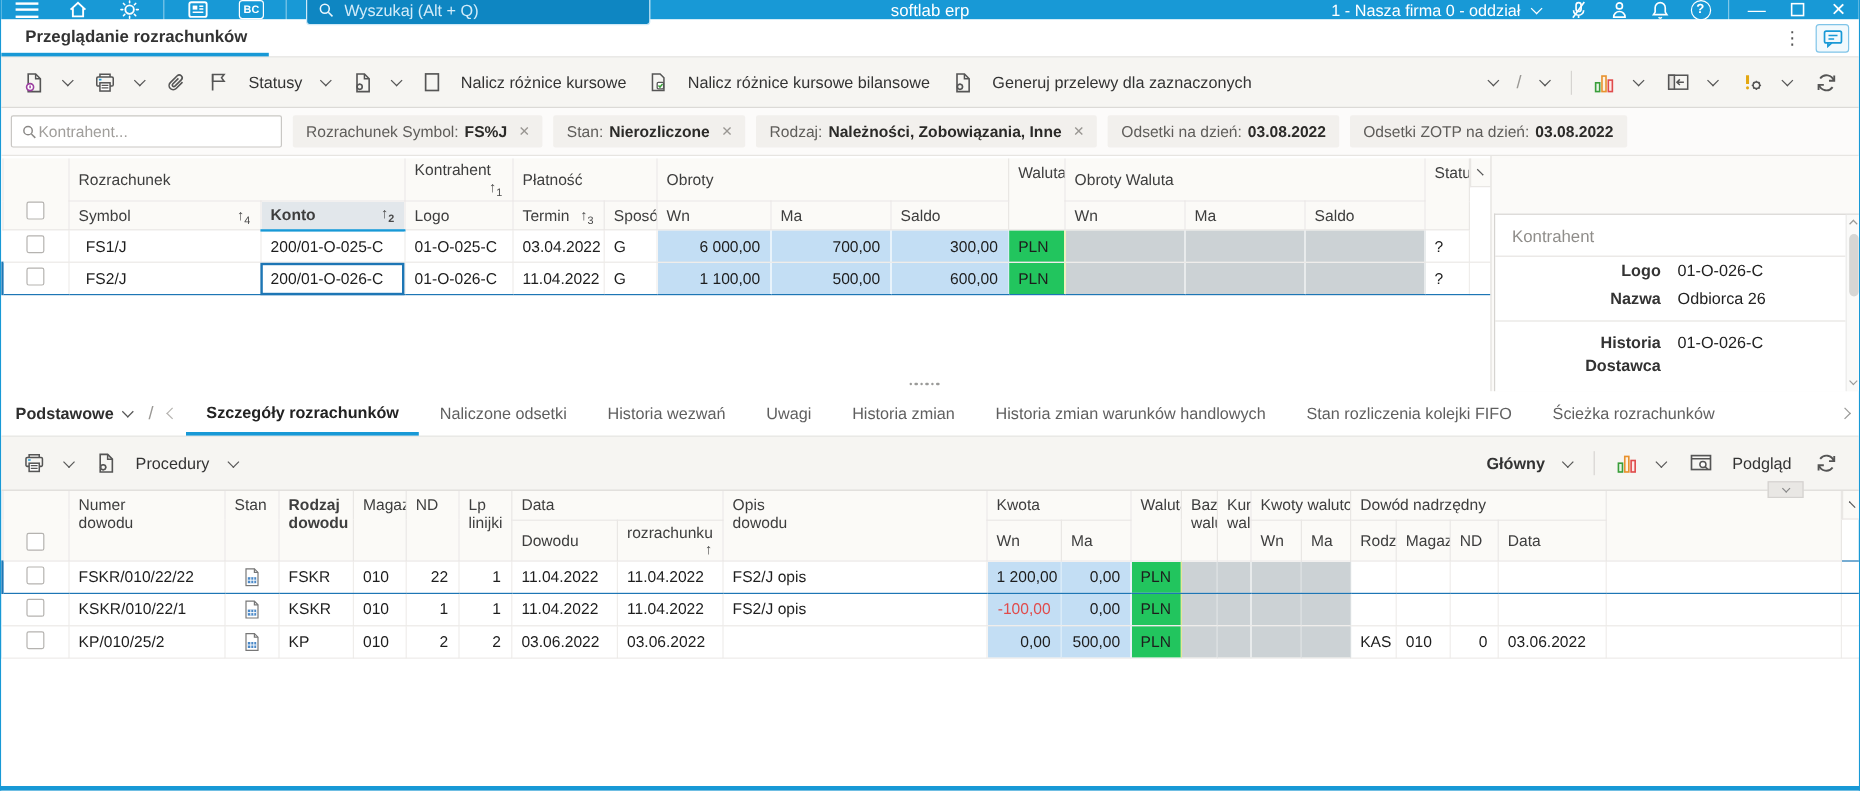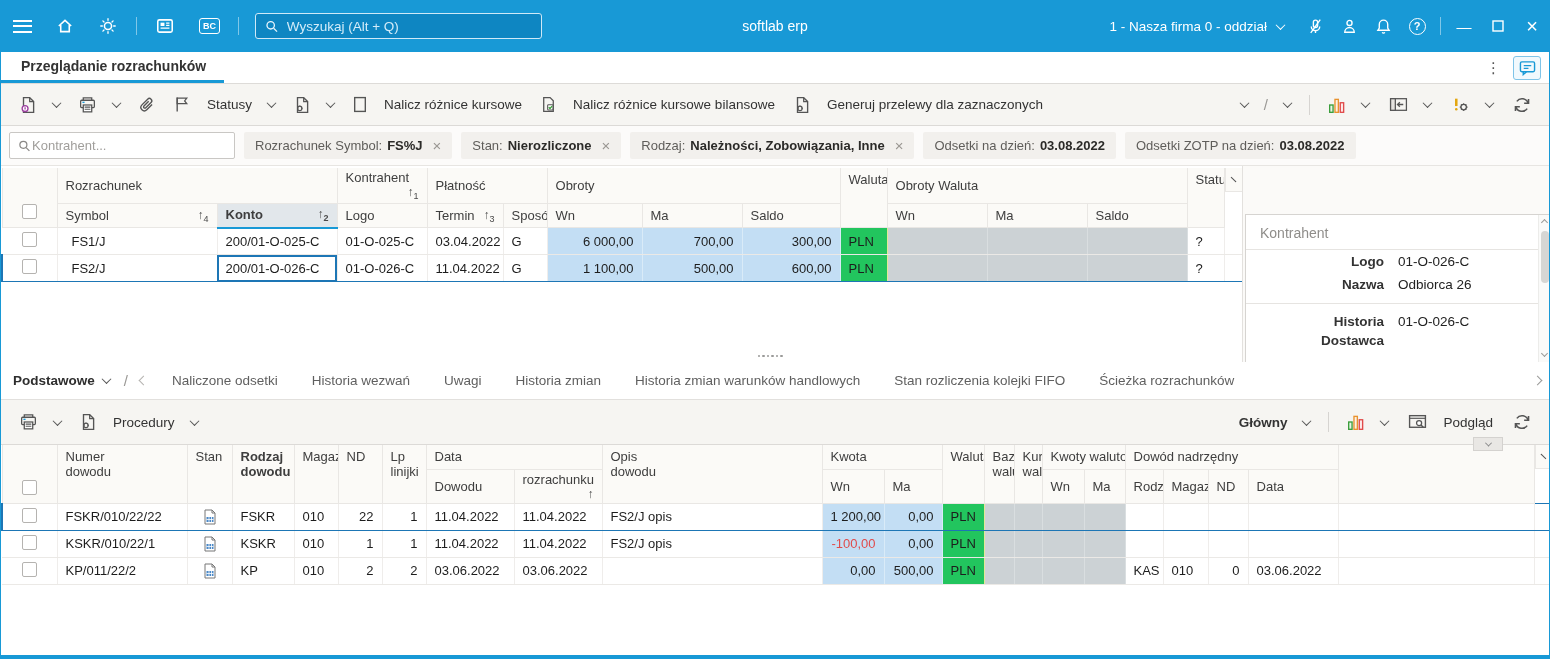--- a/index.html
+++ b/index.html
@@ -4,21 +4,21 @@
 <style>
   * { box-sizing: border-box; margin: 0; padding: 0; }
   html,body { background:#e8e8e8; }
   body { font-family: "Liberation Sans", "DejaVu Sans", sans-serif; }
   .window {
     position: relative; width: 1550px; height: 659px; background:#fff;
     border-left: 1px solid #1899d6; border-right: 1px solid #1899d6; border-bottom: 4px solid #1899d6;
     overflow: hidden; font-size: 13px; color:#2b2b2b;
   }
   
-  .topbar { height: 52px; background:#1899d6; display:flex; align-items:center; color:#fff; position:relative; }
+  .topbar { height: 16px; background:#1899d6; display:flex; align-items:center; color:#fff; position:relative; }
   .tb-btn { display:flex; align-items:center; justify-content:center; height:34px; padding:0 12px; cursor:pointer; }
   .hamburger { width:19px; height:13px; border-top:2px solid #fff; border-bottom:2px solid #fff; position:relative; }
   .hamburger::after { content:""; position:absolute; left:0; right:0; top:3.5px; height:2px; background:#fff; }
   .tb-sep { width:1px; height:18px; background:rgba(255,255,255,.45); margin:0 6px; }
   .tb-search { display:flex; align-items:center; gap:8px; width:287px; height:26px; margin-left:10px;
     background:#0e86c2; border:1px solid #cfe9f7; border-radius:3px; padding:0 9px; }
   .tb-search input { background:transparent; border:none; outline:none; color:#ffffff; font-size:13.5px; width:100%;
     font-family:"Liberation Sans","DejaVu Sans",sans-serif; }
   .tb-search input::placeholder { color:#d3ecf9; }
   .tb-title { position:absolute; left:0; right:0; text-align:center; font-size:14px; pointer-events:none; }
@@ -473,20 +473,21 @@
 
   <div class="subtabs">
     <div class="view-sel">
       <span>Podstawowe</span>
       <span class="chev"></span>
     </div>
     <span class="slash">/</span>
     <div class="nav-chev">
           <span class="chev left" style="border-color:#b5b3b0;"></span>
         </div>
+    <div class="subtab active">Szczegóły rozrachunków</div>
     <div class="subtab">Naliczone odsetki</div>
     <div class="subtab">Historia wezwań</div>
     <div class="subtab">Uwagi</div>
     <div class="subtab">Historia zmian</div>
     <div class="subtab">Historia zmian warunków handlowych</div>
     <div class="subtab">Stan rozliczenia kolejki FIFO</div>
     <div class="subtab">Ścieżka rozrachunków</div>
     <div class="nav-chev" style="margin-left:auto;">
           <span class="chev right" style="border-color:#9a9a98;"></span>
         </div>
@@ -681,21 +682,21 @@
       <td class="c-gray"></td>
       <td></td>
       <td></td>
       <td class="num"></td>
       <td></td>
       <td></td>
       <td></td>
     </tr>
     <tr style="height:26px;">
       <td style="text-align:center;"><span class="cb"></span></td>
-      <td>KP/011/22/2</td>
+      <td>KP/010/25/2</td>
       <td style="text-align:center;"><svg class="ic" style="display:inline-block;vertical-align:middle;" width="14" height="16" viewBox="0 0 14 16">
                 <path d="M2 1h7l3 3v11H2z" fill="#fff" stroke="#777" stroke-width="1"></path>
                 <path d="M9 1v3h3" fill="none" stroke="#777" stroke-width="1"></path>
                 <rect x="3.5" y="8" width="7" height="5" fill="#4a88c7"></rect>
                 <path d="M3.5 10.5h7 M6 8v5 M8.5 8v5" stroke="#fff" stroke-width="0.8"></path>
               </svg></td>
       <td>KP</td>
       <td>010</td>
       <td class="num">2</td>
       <td class="num">2</td>

